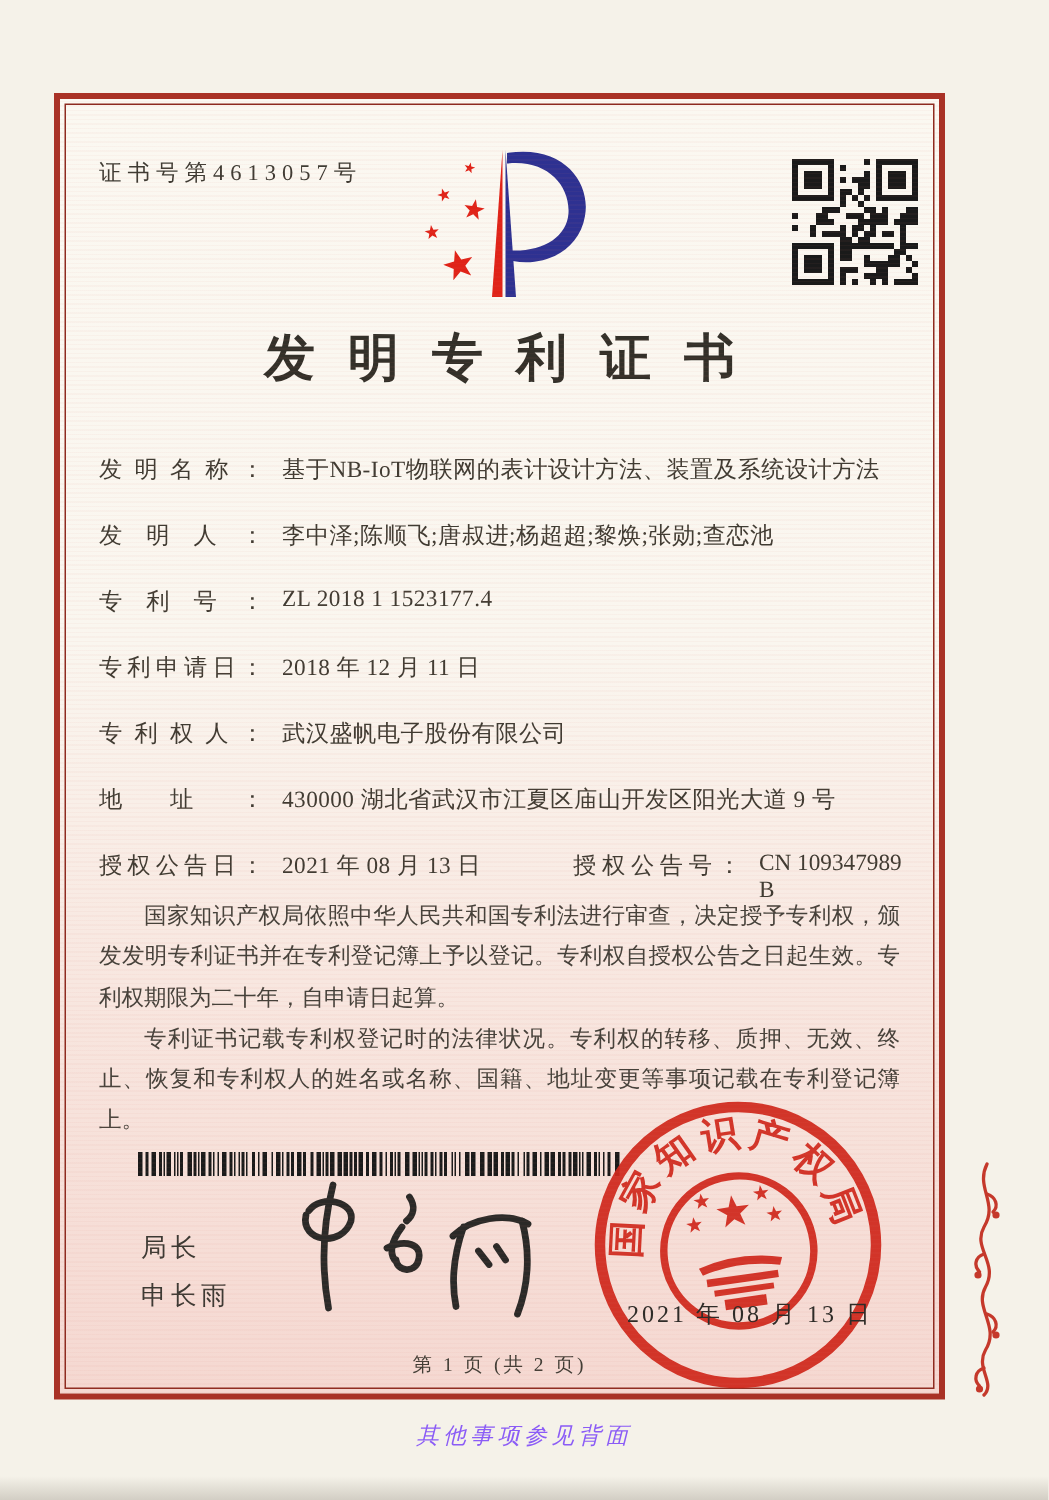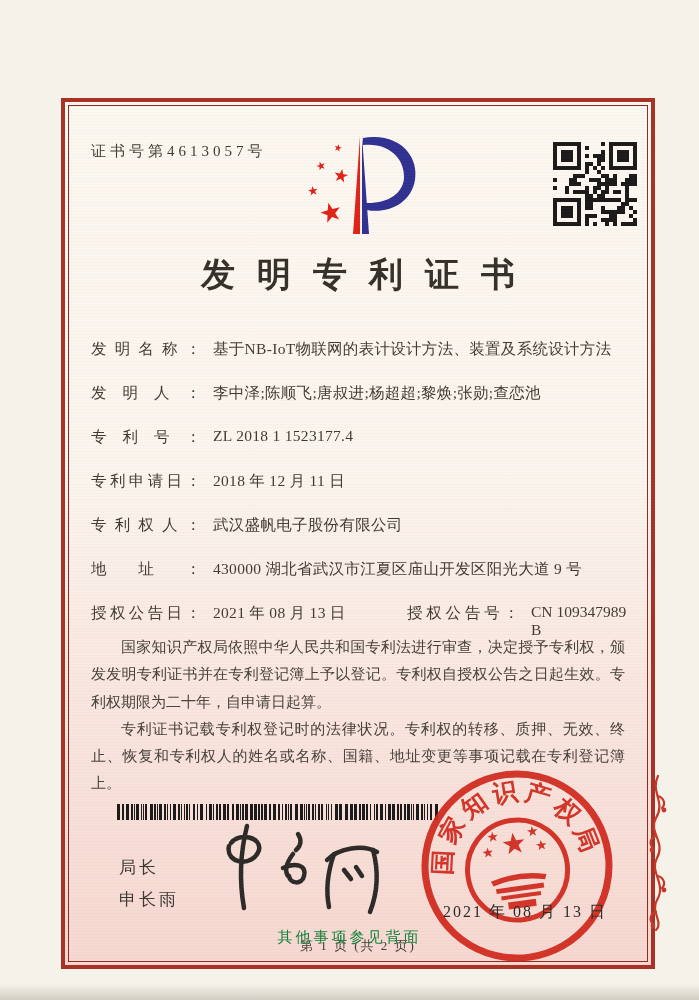--- a/index.html
+++ b/index.html
@@ -4,24 +4,23 @@
 <style>
   html,body{margin:0;padding:0;}
   body{
     width:699px;height:1000px;position:relative;overflow:hidden;
     background:#f5f2e9;
     font-family:"Liberation Serif","DejaVu Serif",serif;
   }
   .scan-strip{position:absolute;left:0;bottom:0;width:100%;height:16px;
     background:linear-gradient(180deg,rgba(120,112,100,0) 0%,rgba(120,112,100,0.28) 100%);}
   .frame{
-    position:absolute;left:61px;top:62px;width:586px;height:863px;
+    position:absolute;left:36px;top:62px;width:586px;height:863px;
     border:4px solid #a93226;
     background:linear-gradient(180deg,#fbf8f1 0%,#faf6ef 42%,#f8e7e0 68%,#f5d8d1 100%);
-    margin-top:36px;
   }
   .frame::before{content:"";position:absolute;inset:3px;border:1px solid #8d2a1f;pointer-events:none;}
   .frame::after{content:"";position:absolute;inset:0;pointer-events:none;
     background:repeating-linear-gradient(0deg,rgba(214,122,110,0.05) 0 1px,rgba(255,255,255,0) 1px 3px);}
   .cert-no{position:absolute;left:26px;top:40px;font-size:15px;letter-spacing:4px;color:#3f3b33;}
   .logo{position:absolute;left:236px;top:30px;width:140px;height:115px;}
   .qr{position:absolute;left:488px;top:40px;width:84px;height:84px;}
   .title{position:absolute;left:0;top:150px;width:100%;text-align:center;
     font-size:34px;font-weight:700;letter-spacing:22px;text-indent:22px;color:#333029;}
   .fields{position:absolute;left:26px;right:22px;top:237px;}
@@ -34,22 +33,22 @@
   .paragraphs{position:absolute;left:26px;right:26px;top:532px;font-size:15px;line-height:1.82;
     color:#45413a;text-align:justify;}
   .paragraphs p{margin:0;text-indent:2em;}
   .barcode{position:absolute;left:52px;top:702px;width:322px;height:16px;}
   .officer{position:absolute;left:54px;top:750px;font-size:17px;color:#3c3933;line-height:1.9;letter-spacing:3px;}
   .signature{position:absolute;left:138px;top:710px;width:200px;height:110px;}
   .seal{position:absolute;left:352px;top:664px;width:200px;height:200px;opacity:0.93;transform:rotate(-8deg);}
   .seal-date{position:absolute;left:378px;top:800px;font-size:16px;letter-spacing:2px;color:#2f2c28;z-index:5;}
   .page-no{position:absolute;left:0;bottom:10px;width:100%;text-align:center;
     font-size:13px;color:#413d35;letter-spacing:2px;}
-  .back-note{position:absolute;left:0;top:928px;width:100%;text-align:center;
-    font-size:15px;color:#15803d;letter-spacing:3px;}
+  .back-note{position:absolute;left:0;top:948px;width:100%;text-align:center;
+    font-style:italic;font-size:15px;color:#8b5cf6;letter-spacing:3px;}
   .ornament{position:absolute;left:644px;top:772px;width:28px;height:162px;z-index:4;}
 </style>
 </head>
 <body>
 
 <div class="frame">
 
   <div class="cert-no">证书号第4613057号</div>
 
   <svg class="logo" viewBox="0 0 140 115" xmlns="http://www.w3.org/2000/svg">

